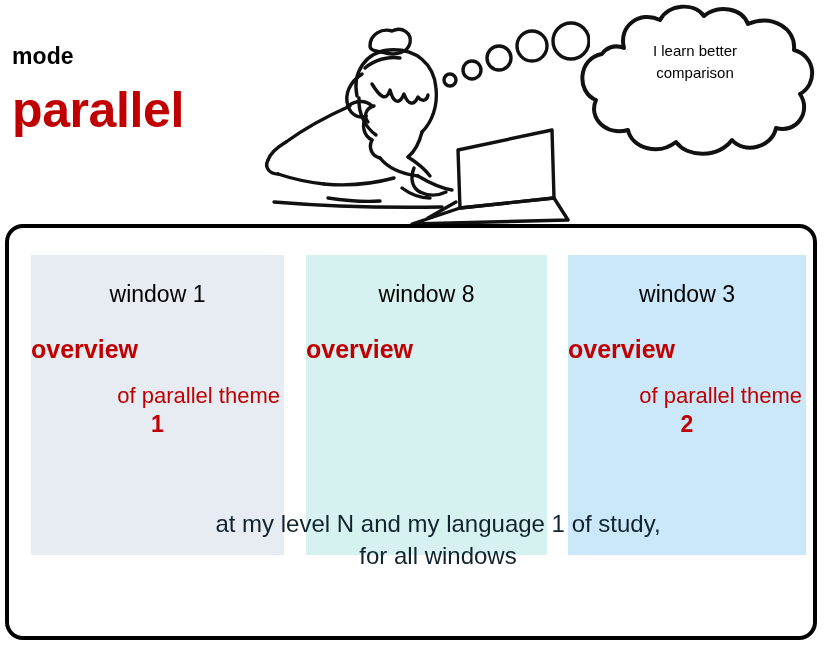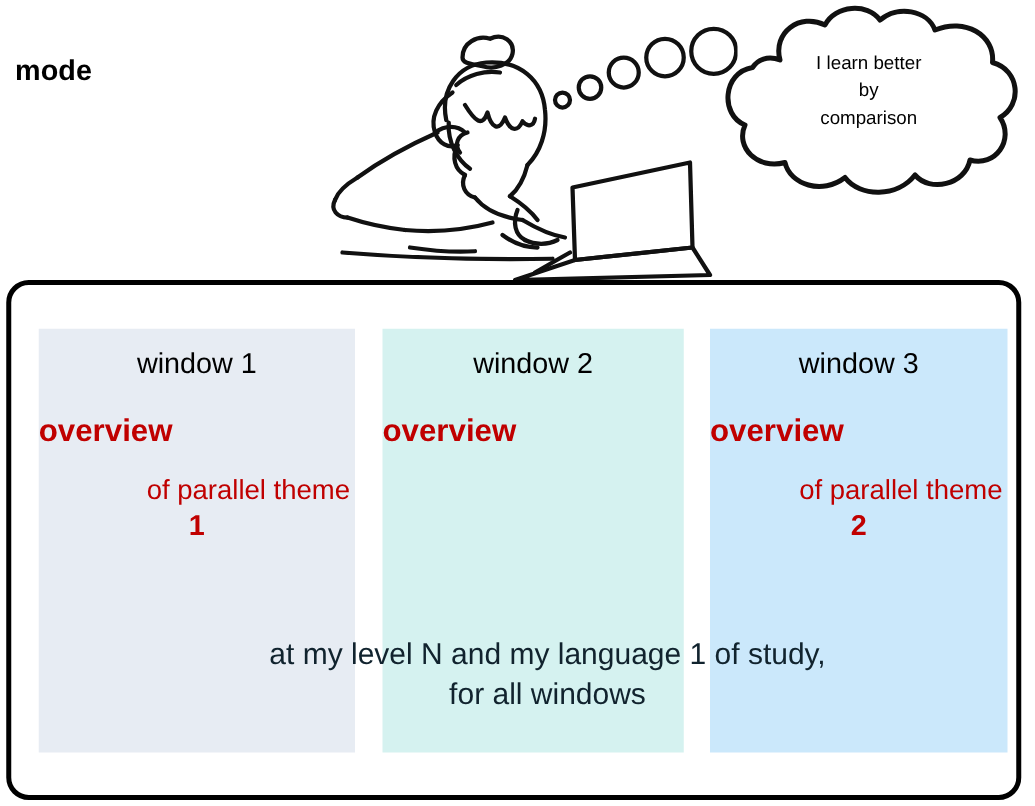--- a/index.html
+++ b/index.html
@@ -92,24 +92,24 @@
   }
   #windows-row {
     position: absolute;
     left: 22px;
     top: 19px;
     width: 770px;
     height: 375px;
   }
   .window-col {
     position: absolute;
-    top: 16px;
-    height: 339px;
+    top: 8px;
+    height: 300px;
     box-sizing: border-box;
-    padding-top: 14px;
+    padding-top: 26px;
   }
   #window-col-1 { left: 0px;   width: 253px; }
   #window-col-2 { left: 275px; width: 241px; }
   #window-col-3 { left: 537px; width: 238px; }
 
   .window-title {
     text-align: center;
     font-size: 23px;
     color: #000000;
     line-height: 1.15;
@@ -152,20 +152,21 @@
   }
   #panel-caption span { display: block; }
 </style>
 </head>
 <body>
 
 <div id="header-area">
 
   <div id="mode-label">mode</div>
 
+  <div id="mode-value">parallel</div>
 
   <div id="person-illustration">
     <svg viewBox="0 0 320 222" width="320" height="222" fill="none" stroke="#111111" stroke-width="3.4" stroke-linecap="round" stroke-linejoin="round">
 
       <path d="M108 44 C108 32 120 26 130 29 C140 24 150 31 148 41 C146 50 134 54 124 51 C115 49 108 49 108 44 Z"></path>
 
       <path d="M95 94 C90 70 104 50 127 48 C154 46 172 62 174 86 C176 104 170 120 160 130"></path>
 
       <path d="M160 130 C157 142 152 150 146 155"></path>
 
@@ -232,37 +233,36 @@
                C156 156 126 156 114 140
                C96 154 70 146 66 128
                C44 134 26 116 34 98
                C14 90 16 56 40 52
                C44 46 52 42 62 46 Z"></path>
     </svg>
   </div>
 
   <div id="thought-bubble-text">
     <span>I learn better</span>
-    <span>by</span>
     <span>comparison</span>
   </div>
 </div>
 
 <div id="windows-panel">
   <div id="windows-row">
 
     <div class="window-col" id="window-col-1" style="background: rgb(231, 236, 243);">
       <div class="window-title">window 1</div>
       <div class="window-overview">overview</div>
       <div class="window-subtitle">of parallel theme</div>
       <div class="window-index">1</div>
     </div>
 
     <div class="window-col" id="window-col-2" style="background: rgb(213, 242, 240);">
-      <div class="window-title">window 2</div>
+      <div class="window-title">window 8</div>
       <div class="window-overview">overview</div>
       <div class="window-index"></div>
     </div>
 
     <div class="window-col" id="window-col-3" style="background: rgb(203, 232, 251);">
       <div class="window-title">window 3</div>
       <div class="window-overview">overview</div>
       <div class="window-subtitle">of parallel theme</div>
       <div class="window-index">2</div>
     </div>

